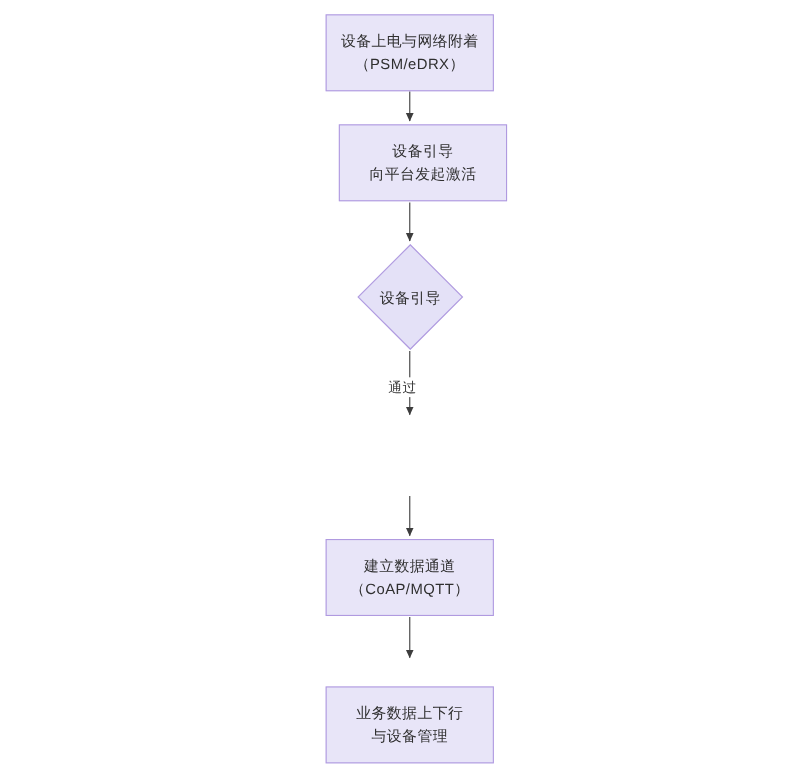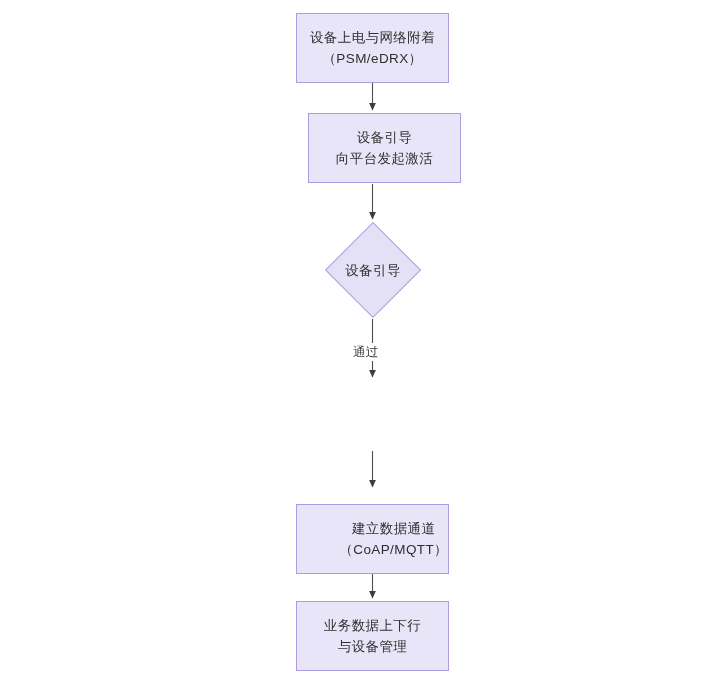--- a/index.html
+++ b/index.html
@@ -74,22 +74,22 @@
   .decision .node-label {
     position: relative;
     z-index: 2;
   }
 
   
   #node-power   { top: 13px; }
   #node-boot    { top: 113px; margin-left: 12px; }
   #node-auth    { top: 222px; }
   #node-reg     { top: 380px; }
-  #node-channel { top: 504px; justify-content: flex-end; }
-  #node-biz     { top: 601px; }
+  #node-channel { top: 490px; }
+  #node-biz     { top: 624px; }
 
   
   .edge-label {
     position: absolute;
     background: #ffffff;
     color: #3a3a3a;
     font-size: 12.5px;
     line-height: 16px;
     padding: 1px 3px;
     letter-spacing: 0.3px;

